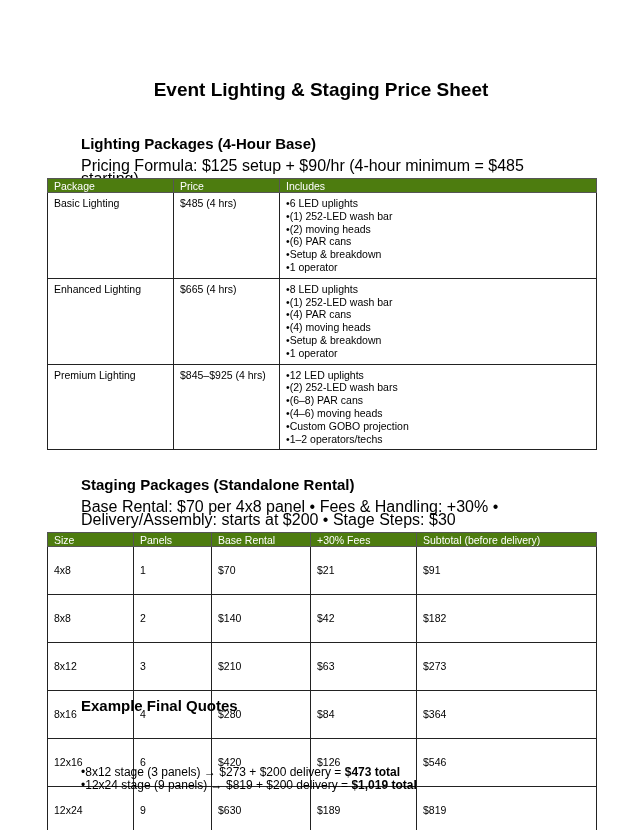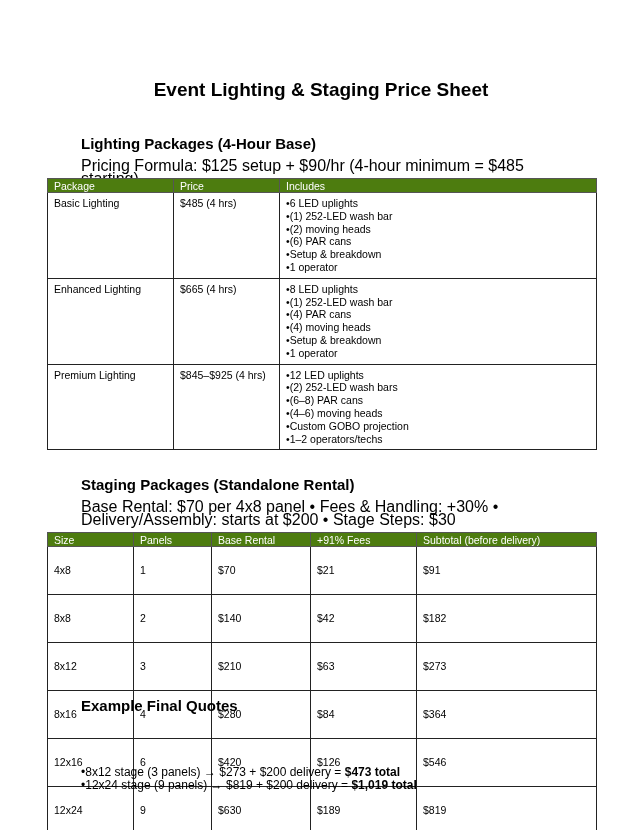--- a/index.html
+++ b/index.html
@@ -135,21 +135,21 @@
 
 <div class="h2" style="top:476px;">Staging Packages (Standalone Rental)</div>
 <div class="note" style="top:500px; width:480px;">Base Rental: $70 per 4x8 panel • Fees &amp; Handling: +30% • Delivery/Assembly: starts at $200 • Stage Steps: $30</div>
 
 <table id="staging-table" style="top:532px;">
   <thead>
     <tr>
       <th style="width:86px;">Size</th>
       <th style="width:78px;">Panels</th>
       <th style="width:99px;">Base Rental</th>
-      <th style="width:106px;">+91% Fees</th>
+      <th style="width:106px;">+30% Fees</th>
       <th>Subtotal (before delivery)</th>
     </tr>
   </thead>
   <tbody>
     <tr>
       <td>4x8</td>
       <td>1</td>
       <td>$70</td>
       <td>$21</td>
       <td>$91</td>

